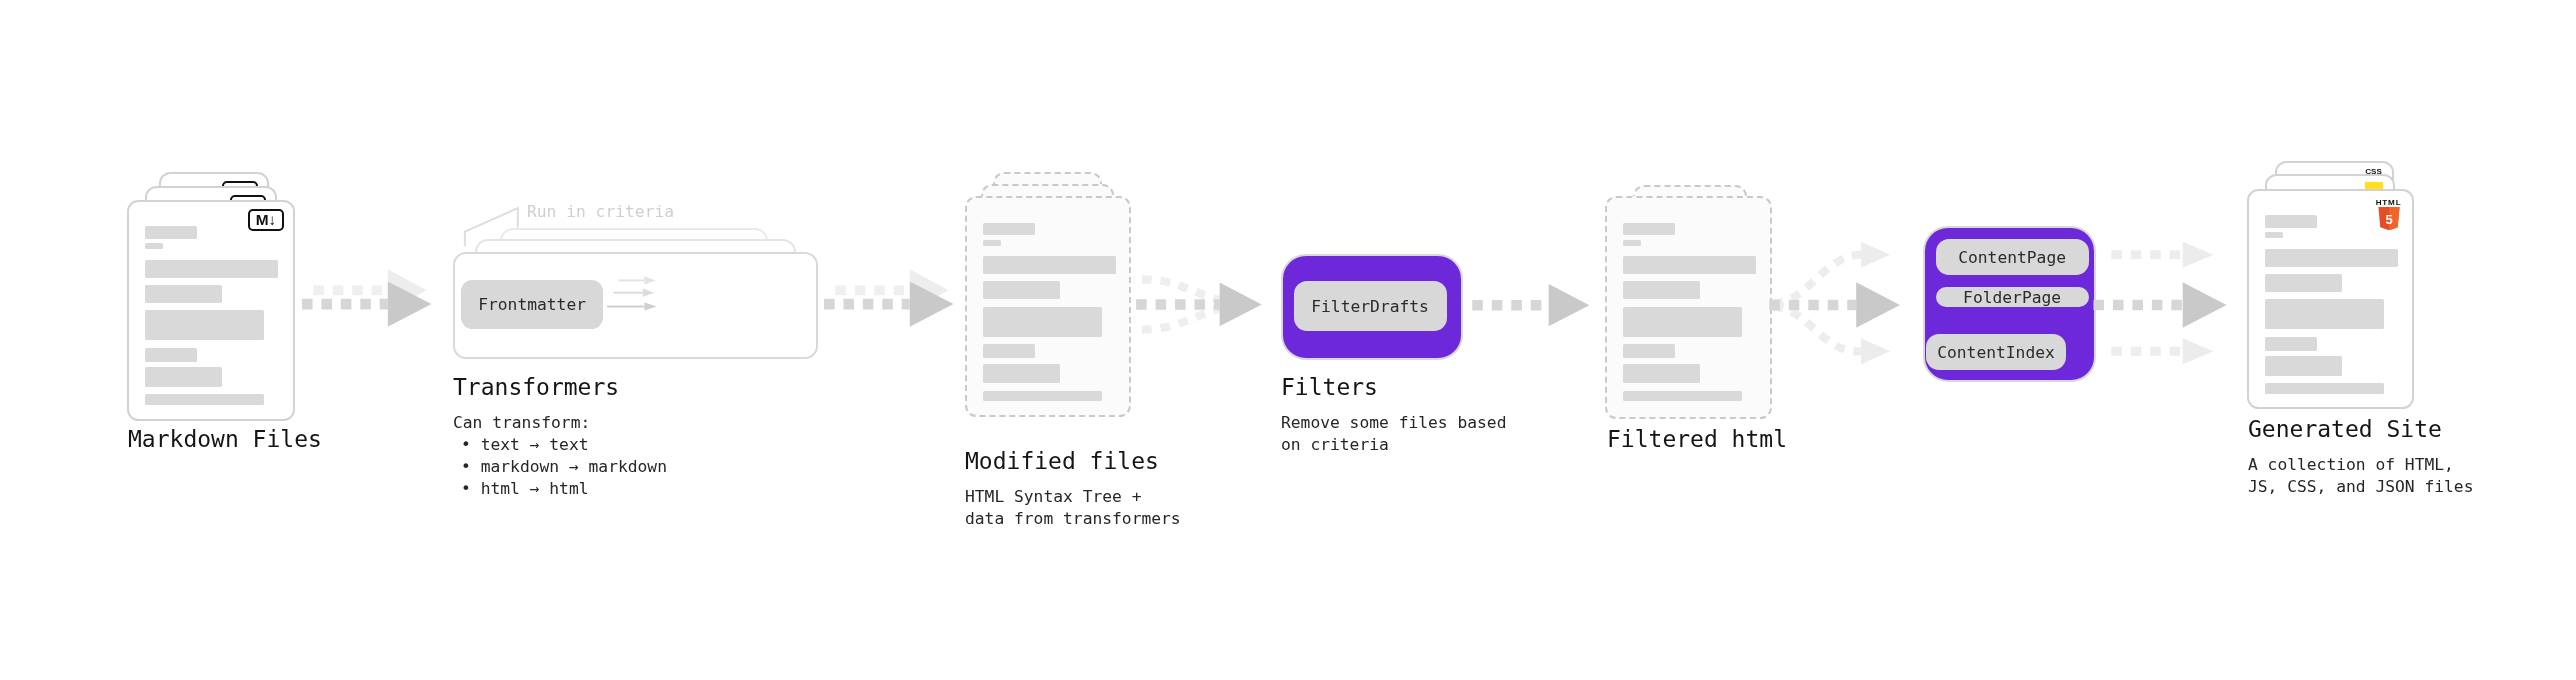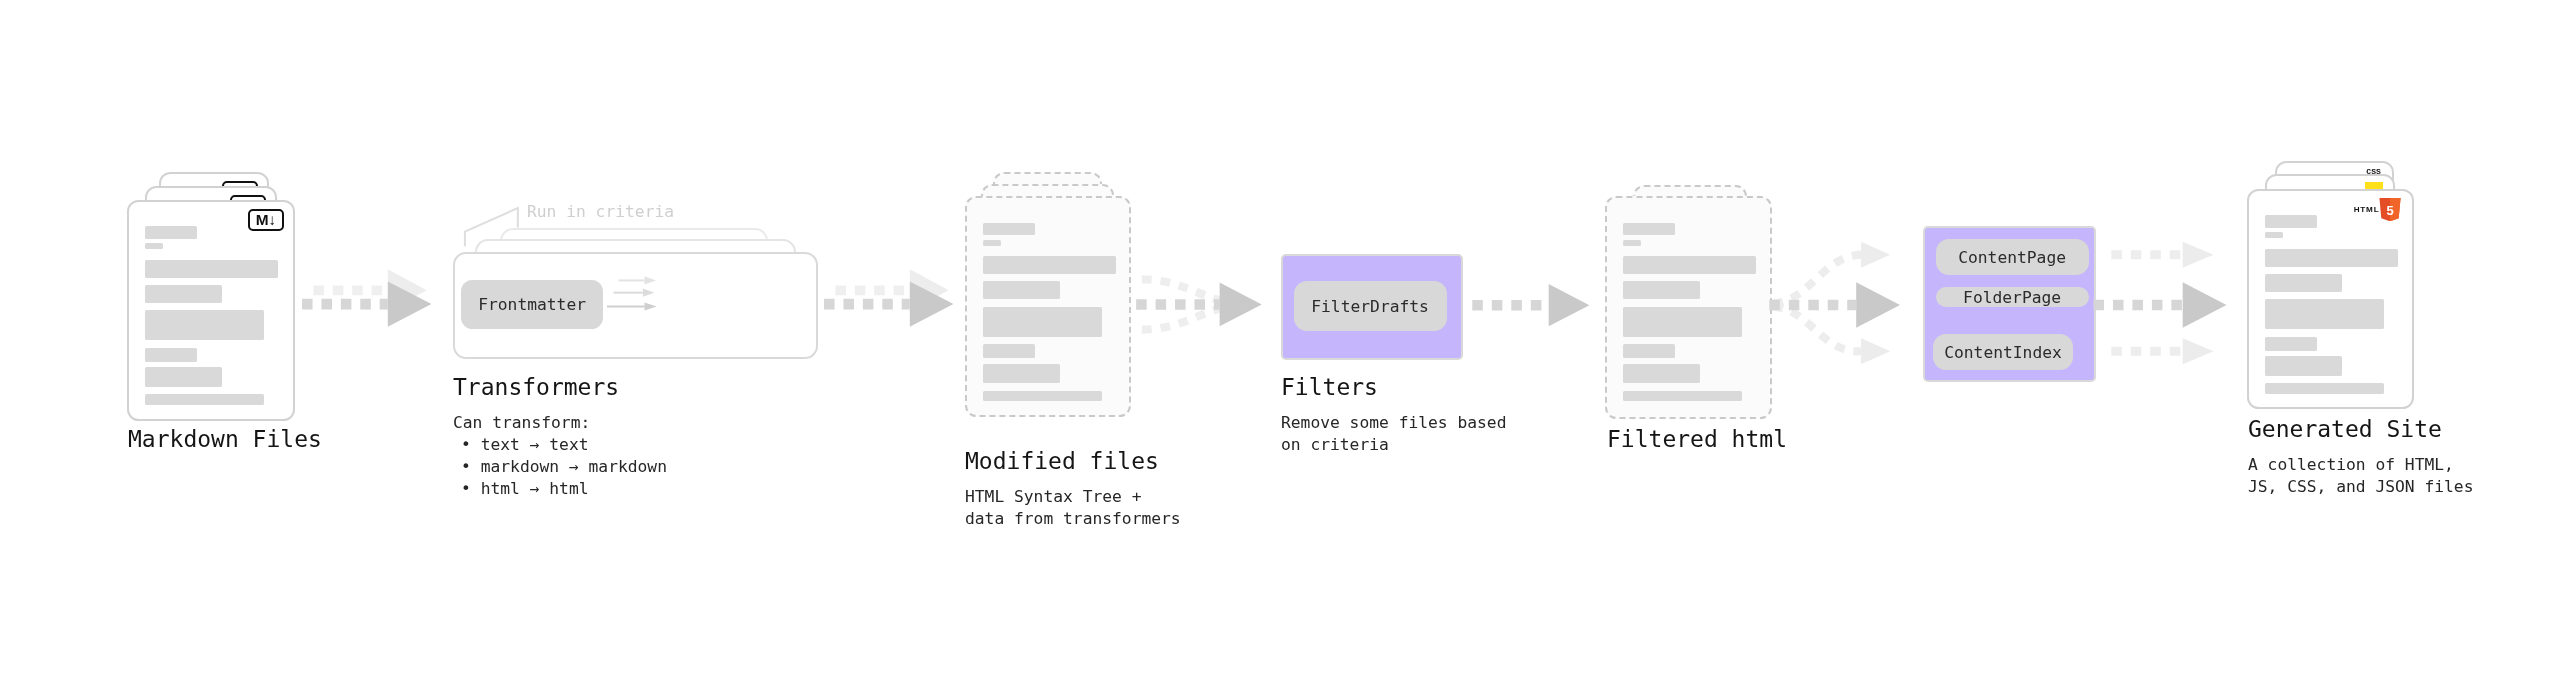--- a/index.html
+++ b/index.html
@@ -13,38 +13,38 @@
   .doc-body{padding:24.4px 0 0 16.3px;}
   .doc-line{background:#d9d9d9;border-radius:1.6px;}
 
   
   .md-badge{position:absolute;top:7.3px;right:9px;width:36px;height:22px;border:2.8px solid #101010;
             border-radius:4.9px;background:#ffffff;display:flex;align-items:center;justify-content:center;
             font-family:"Liberation Sans", sans-serif;font-weight:bold;font-size:15.4px;color:#101010;box-sizing:border-box;}
 
   
   .css-badge{position:absolute;top:4.9px;right:9.8px;width:18px;text-align:center;}
-  .css-badge .word{font-family:Liberation Mono, monospace;font-weight:bold;font-size:8.1px;color:#111;line-height:8.1px;text-align:center;}
+  .css-badge .word{font-family:Liberation Sans, sans-serif;font-weight:bold;font-size:8.1px;color:#111;line-height:8.1px;text-align:center;}
   .css-badge .bar{height:4.1px;background:var(--css-blue,#2962e9);margin-top:0.8px;border-radius:0.8px;}
   .js-badge{position:absolute;top:5.7px;right:9.8px;width:18.7px;height:10.6px;background:var(--js-yellow,#ffe01a);}
-  .html5-badge{position:absolute;top:6.5px;right:10.6px;display:flex;flex-direction:row;align-items:center;}
+  .html5-badge{position:absolute;top:6.5px;right:10.6px;display:flex;flex-direction:column;align-items:center;}
   .html5-badge .word{font-family:"Liberation Sans", sans-serif;font-weight:bold;font-size:8.1px;letter-spacing:0.8px;color:#111;line-height:9px;}
 
   
   .t-layer{position:absolute;border:2px solid #e0e0e0;border-radius:13px;background:#ffffff;box-sizing:border-box;}
   .t-layer.l-back{border-color:#eaeaea;}
   .t-layer.l-mid{border-color:#e4e4e4;}
   .t-layer.l-front{border-color:#d9d9d9;}
   .pill{position:absolute;background:#d8d8d8;border-radius:11.4px;display:flex;align-items:center;justify-content:center;
         font-size:16.3px;color:#2b2b2b;box-sizing:border-box;}
   .pill.ghost1{background:#ededed;}
   .pill.ghost2{background:#e2e2e2;}
 
   
-  .frame{position:absolute;border:2px solid #d9d9d9;border-radius:5px;background:#c4b5fd;box-sizing:border-box;}
+  .frame{position:absolute;border:2px solid #d9d9d9;border-radius:25px;background:#6d28d9;box-sizing:border-box;}
   .frame .pill{border-radius:13px;}
 
   
   .caption{position:absolute;}
   .caption h2{margin:0;font-size:23px;font-weight:400;color:#151515;letter-spacing:0;}
   .caption .desc{margin-top:12.2px;font-size:16.3px;line-height:22px;color:#262626;}
   .caption .desc .bullet{padding-left:8.1px;}
   .caption .desc .bullet::before{content:"• ";}
 
   .annotation-text{position:absolute;font-size:16.3px;color:#cfcfcf;}
@@ -213,21 +213,21 @@
     <polygon points="112,57 112,113 166,85" fill="#c9c9c9"></polygon>
   </svg>
 
   <div class="frame" style="left:1923px;top:226px;width:173px;height:156px">
     <div class="pill" style="left:10.6px;top:11.4px;width:153px;height:36px">
       <span>ContentPage</span>
     </div>
     <div class="pill" style="left:10.6px;top:59px;width:153px;height:20px">
       <span>FolderPage</span>
     </div>
-    <div class="pill" style="left:8px;top:106px;width:140px;height:36px">
+    <div class="pill" style="left:1px;top:106px;width:140px;height:36px">
       <span>ContentIndex</span>
     </div>
   </div>
 
   <svg class="arrow-svg" style="left:2087px;top:236px" width="146" height="138" viewBox="0 0 180 170">
     <line x1="30" y1="23" x2="118" y2="23" stroke="#ededed" stroke-width="11" stroke-dasharray="13 11"></line>
     <polygon points="118,7 118,39 156,23" fill="#ececec"></polygon>
     <line x1="8" y1="85" x2="118" y2="85" stroke="#d6d6d6" stroke-width="13" stroke-dasharray="13 11"></line>
     <polygon points="118,57 118,113 172,85" fill="#c9c9c9"></polygon>
     <line x1="30" y1="142" x2="118" y2="142" stroke="#ededed" stroke-width="11" stroke-dasharray="13 11"></line>

